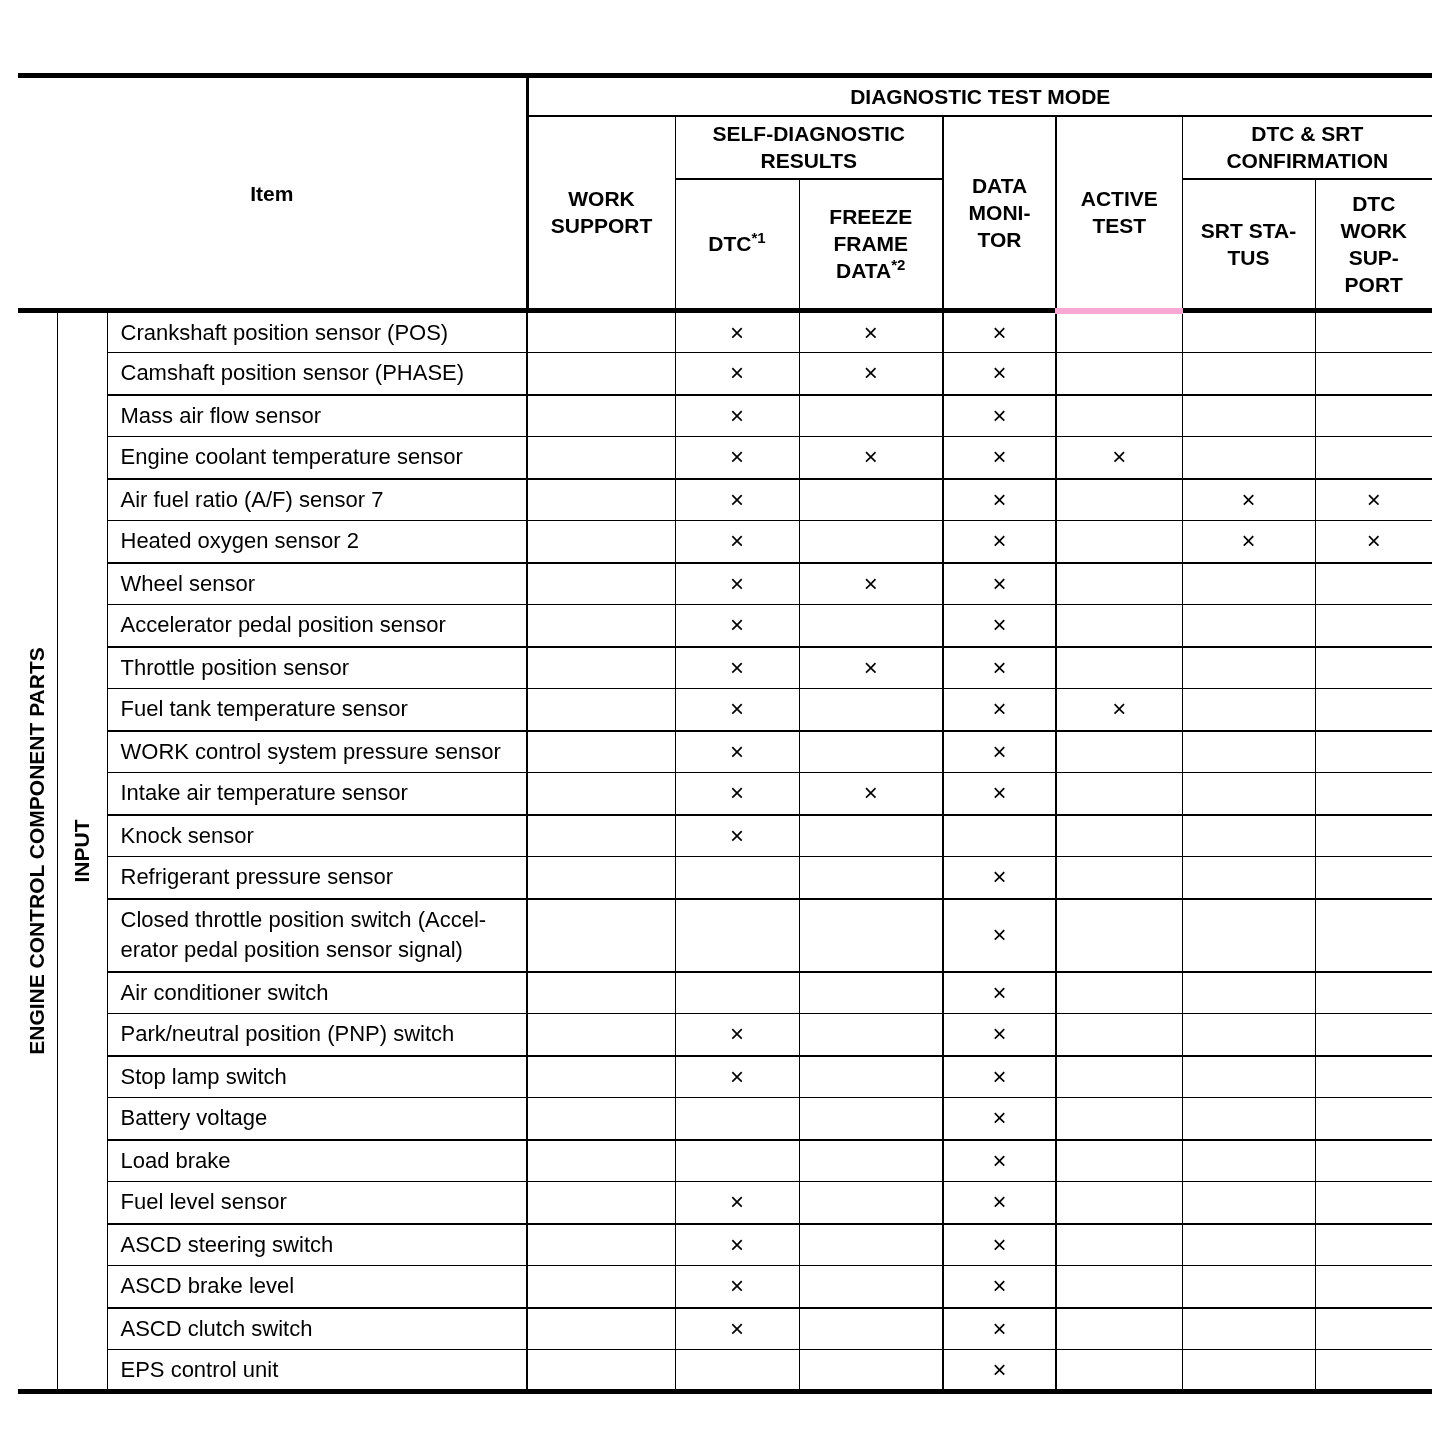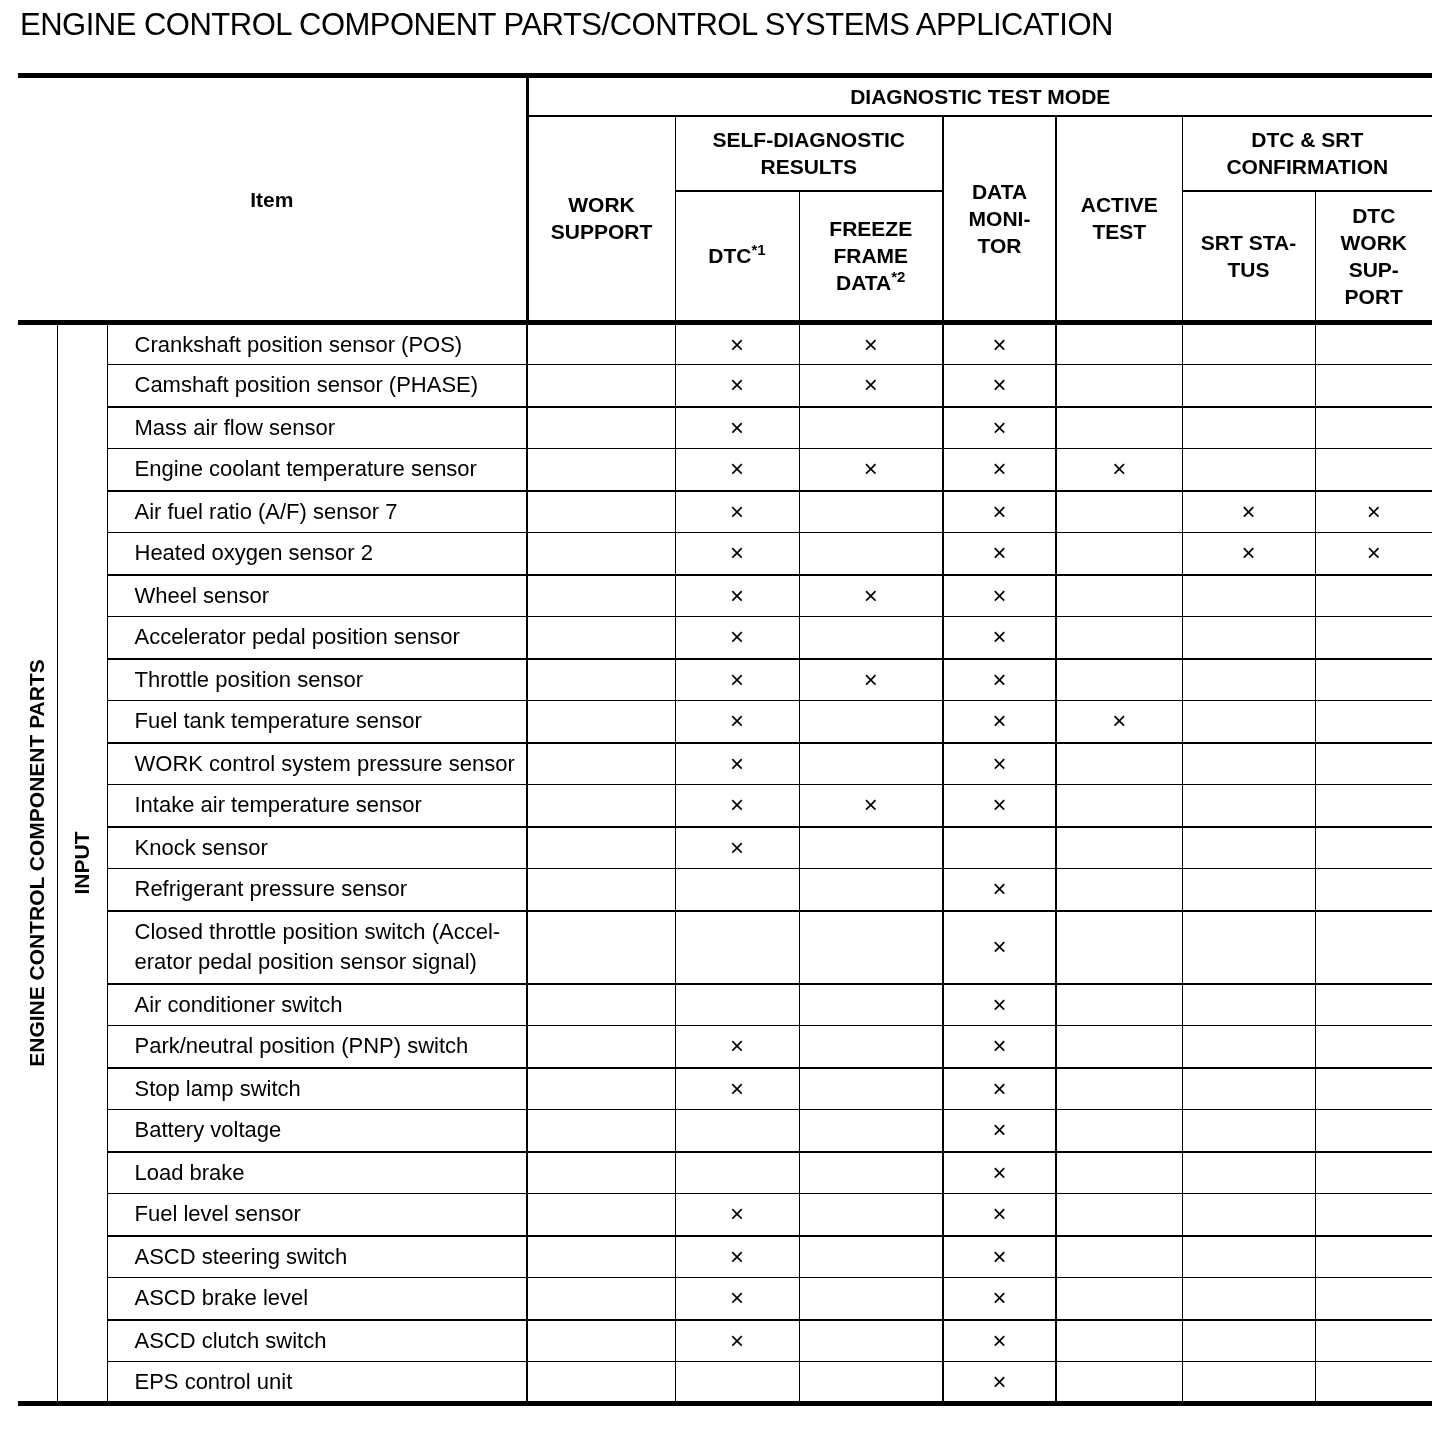--- a/index.html
+++ b/index.html
@@ -34,40 +34,40 @@
     font-weight: bold; font-size: 21px; line-height: 27px;
     text-align: center; vertical-align: middle;
     padding: 2px 4px; white-space: pre-line;
     border: 1px solid #000;
     box-sizing: border-box;
   }
   th sup { font-size: 15px; line-height: 0; }
   th.h-item { border-left: none; border-right: 3px solid #000; border-bottom: 5px solid #000; }
   th.h-dtm  { height: 40px; border-right: none; border-bottom: 2px solid #000; }
   th.h-ws   { border-bottom: 5px solid #000; }
-  th.h-sdr  { height: 75px; border-bottom: 2px solid #000; border-right: 2px solid #000; text-align: center; }
+  th.h-sdr  { height: 63px; border-bottom: 2px solid #000; border-right: 2px solid #000; text-align: center; }
   th.h-dm   { border-left: 2px solid #000; border-right: 2px solid #000; border-bottom: 5px solid #000; }
-  th.h-at   { border-bottom: 1px solid #f9a8d4; margin-top: 44px; }
+  th.h-at   { border-bottom: 6px solid #f9a8d4; margin-top: 44px; }
   th.h-dsc  { border-right: none; border-bottom: 2px solid #000; }
   th.h-dtc  { height: 132px; border-bottom: 5px solid #000; }
   th.h-ff   { border-right: 2px solid #000; border-bottom: 5px solid #000; margin-left: 12px; }
   th.h-srt  { border-bottom: 5px solid #000; }
   th.h-dw   { border-right: none; border-bottom: 5px solid #000; }
 
   
   td {
     border: 1px solid #000;
     box-sizing: border-box;
     height: 42px;
     font-size: 22px;
     vertical-align: middle;
     padding: 0;
   }
   td.c0 {
-    text-align: left; padding: 2px 6px 2px 27px;
+    text-align: left; padding: 2px 6px 2px 13px;
     line-height: 30px; white-space: pre-line;
     border-right: 2px solid #000;
   }
   td.mark { text-align: center; font-size: 24px; line-height: 1; }
   td.c3 { border-right: 2px solid #000; }
   td.c4 { border-right: 2px solid #000; }
   td.c7 { border-right: none; }
 
   td.vc1, td.vc2 {
     position: relative;
@@ -90,21 +90,20 @@
               :nth-child(17),:nth-child(19),:nth-child(21),:nth-child(23)) td {
     border-bottom-width: 2px;
   }
   tbody tr:last-child td { border-bottom: none; margin-left: 36px; }
 </style>
 </head>
 <body>
 
 <div id="page">
 
-  <div id="title">ENGINE CONTROL COMPONENT PARTS/CONTROL SYSTEMS APPLICATION</div>
 
   <table id="app-table">
     <colgroup>
       <col style="width:39px">
         <col style="width:50px">
         <col style="width:420px">
       <col style="width:148px">
         <col style="width:124px">
         <col style="width:144px">
       <col style="width:113px">

